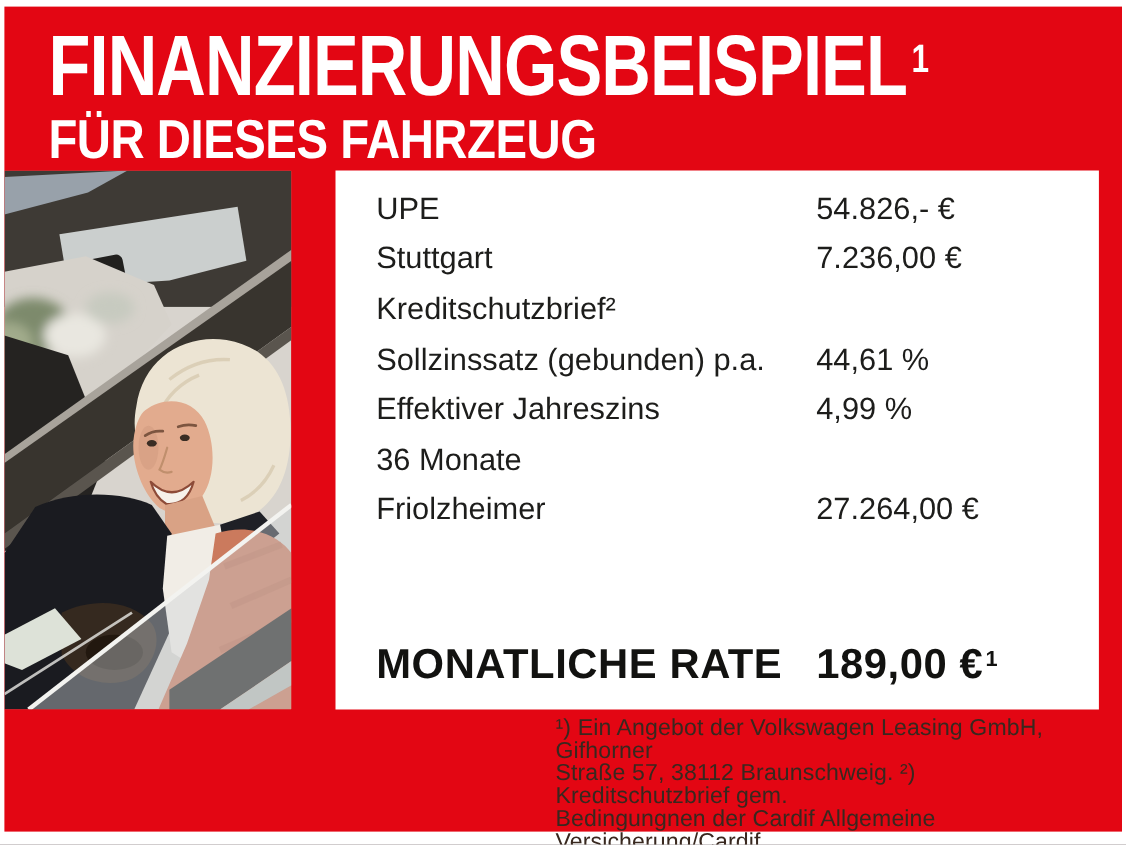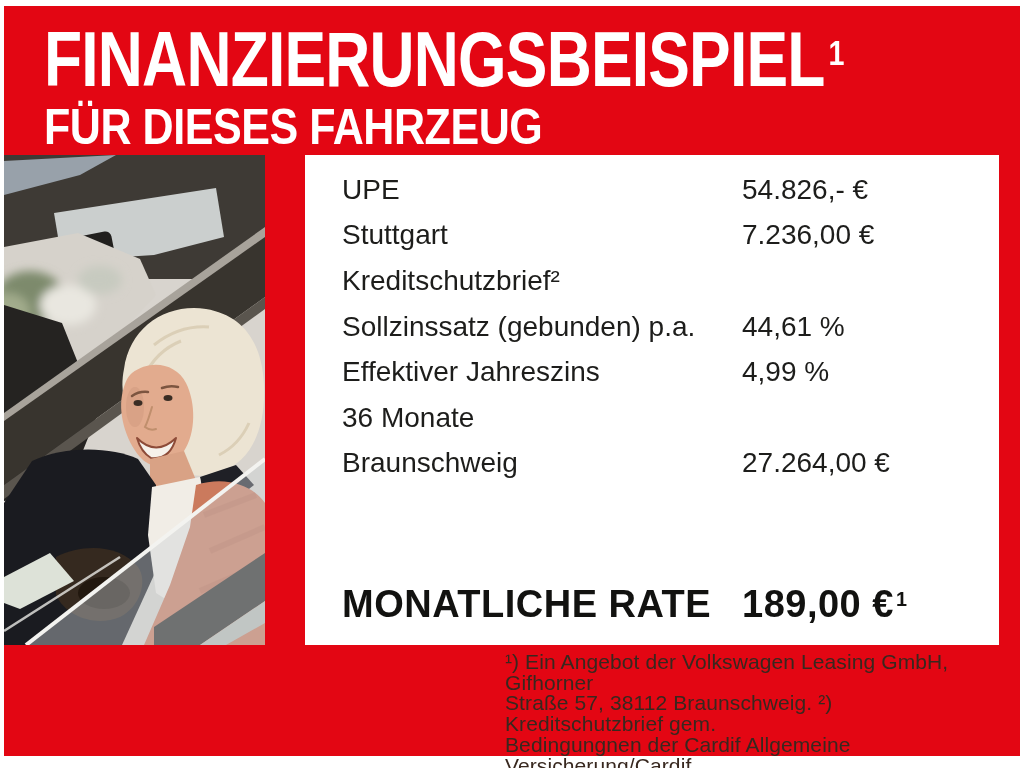--- a/index.html
+++ b/index.html
@@ -145,21 +145,21 @@
   <div class="row">
     <span class="lbl">Effektiver Jahreszins</span>
     <span class="val">4,99 %</span>
   </div>
 
   <div class="row">
     <span class="val">36 Monate</span>
   </div>
 
   <div class="row">
-    <span class="lbl">Braunschweig</span>
+    <span class="lbl">Friolzheimer</span>
     <span class="val">27.264,00 €</span>
   </div>
 </div>
       <div class="total">
         <span class="lbl">MONATLICHE RATE</span>
         <span class="val"><span>189,00 €</span><sup>1</sup></span>
       </div>
     </div>
 
     <div class="disclaimer">¹) Ein Angebot der Volkswagen Leasing GmbH, Gifhorner

